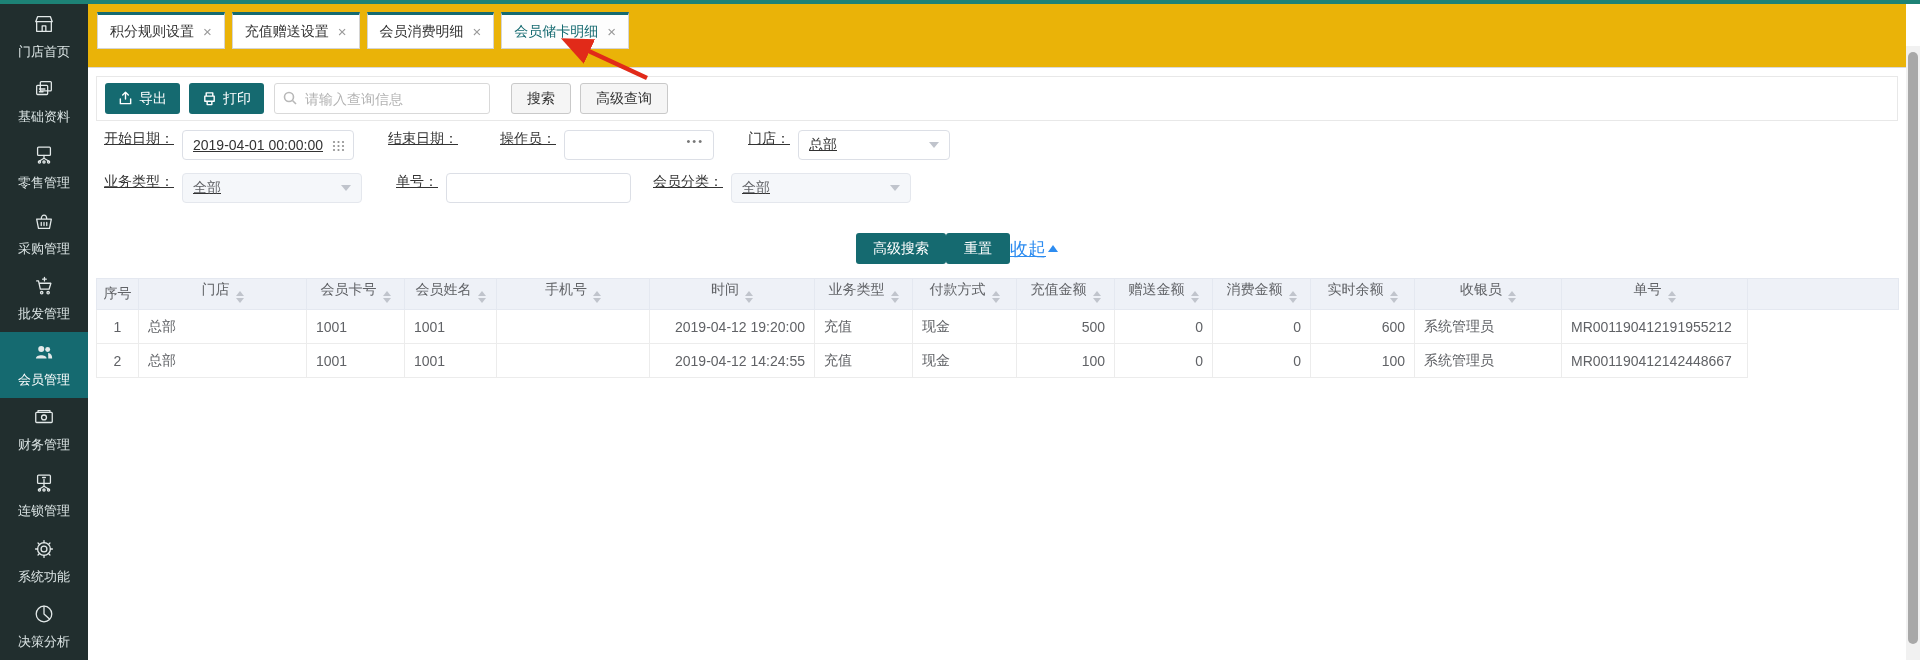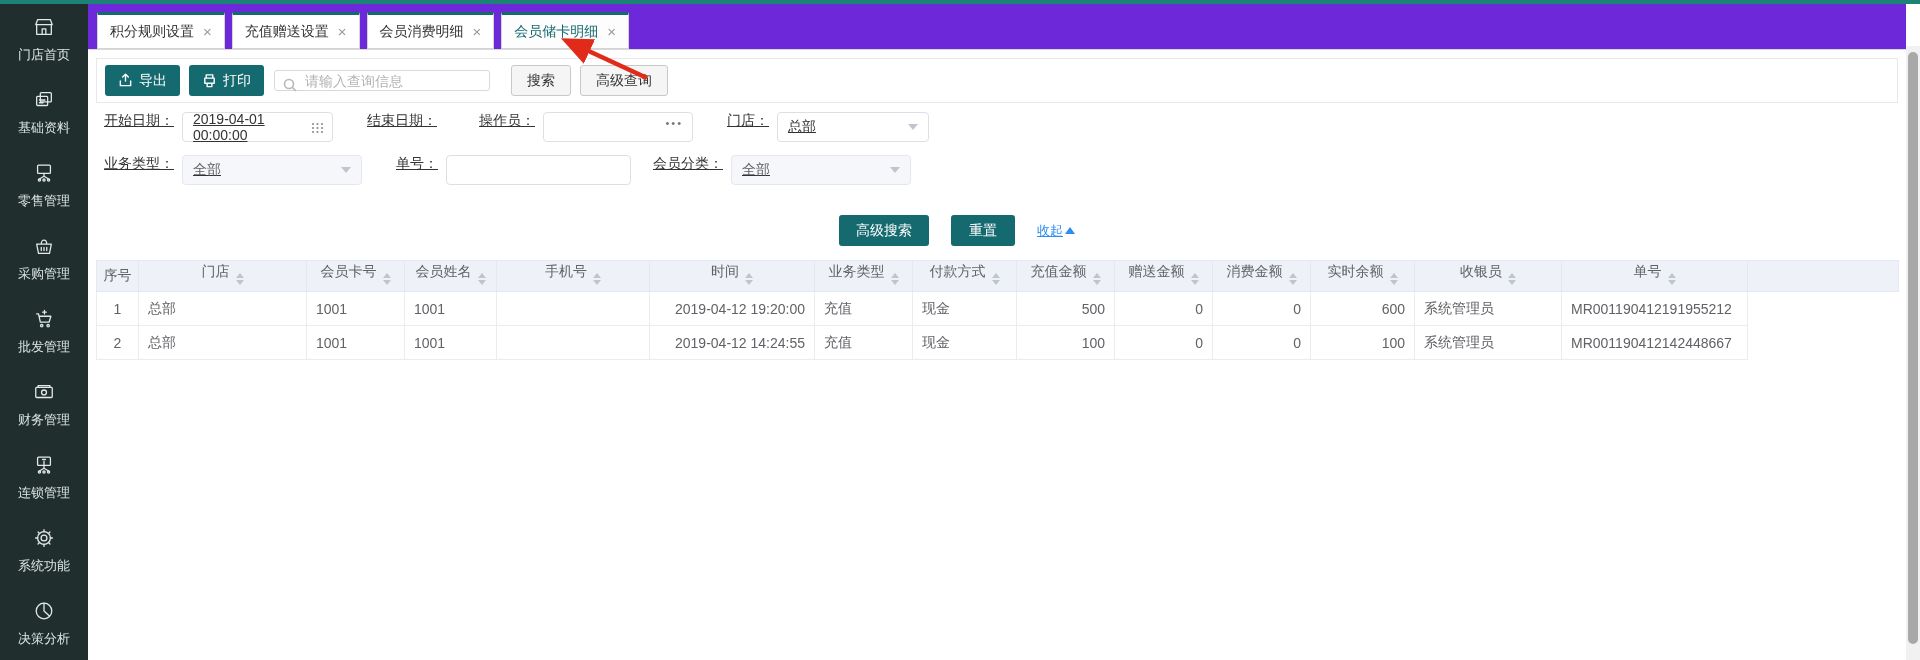--- a/index.html
+++ b/index.html
@@ -8,60 +8,60 @@
 
   
   .sidebar { position:absolute; left:0; top:4px; width:88px; height:656px; background:#212e2e; display:flex; flex-direction:column; }
   .side-item { flex:1; display:flex; flex-direction:column; align-items:center; justify-content:center; gap:5px; color:#dce5e5; font-size:13px; cursor:pointer; }
   .side-item.active { background:#156a70; color:#fff; }
   .side-item svg { width:22px; height:22px; stroke:#e3e9e9; fill:none; stroke-width:1.4; stroke-linecap:round; stroke-linejoin:round; }
   .side-item .filled { fill:#e3e9e9; stroke:none; }
 
   
   .main { position:absolute; left:88px; top:4px; width:1818px; height:656px; background:#fff; }
-  .tabstrip { height:46px; background:#6d28d9; border-bottom:1px solid #d9d9d9; display:flex; align-items:flex-start; padding:8px 0 16px 9px; gap:7px; }
+  .tabstrip { height:64px; background:#eab308; border-bottom:1px solid #d9d9d9; display:flex; align-items:flex-start; padding:8px 0 16px 9px; gap:7px; }
   .tab { height:37px; min-width:118px; background:#fff; border:1px solid #d4d4d4; border-top:3px solid #156a70; display:flex; align-items:center; justify-content:center; gap:9px; padding:0 12px; font-size:14px; color:#333; cursor:pointer; }
   .tab.active { color:#156a70; background:#fdfdfd; }
   .tab .close { color:#999; font-size:15px; line-height:1; cursor:pointer; }
 
   .content { padding:8px 8px 0 8px; }
 
   
   .toolbar { border:1px solid #e8e8e8; padding:6px 8px; display:flex; align-items:center; gap:9px; }
   .btn-teal { height:31px; background:#156a70; color:#fff; border:none; border-radius:3px; font-size:14px; display:inline-flex; align-items:center; gap:6px; padding:0 13px; cursor:pointer; }
   .btn-teal svg { width:15px; height:15px; stroke:#fff; fill:none; stroke-width:1.5; stroke-linecap:round; stroke-linejoin:round; }
   .btn-gray { height:31px; background:#f5f5f5; border:1px solid #c9c9c9; border-radius:3px; font-size:14px; color:#333; padding:0 15px; cursor:pointer; }
-  .search-box { position:relative; width:216px; height:21px; margin-left:1px; }
+  .search-box { position:relative; width:216px; height:31px; margin-left:1px; }
   .search-box input { width:100%; height:100%; border:1px solid #d9d9d9; border-radius:3px; padding:0 8px 0 30px; font-size:14px; color:#333; outline:none; }
   .search-box input::placeholder { color:#b3b3b3; }
   .search-box svg { position:absolute; left:8px; top:7px; width:16px; height:16px; stroke:#b8b8b8; fill:none; stroke-width:1.6; }
   .spacer12 { width:3px; }
 
   
   .filters { padding:9px 0 0 8px; font-size:14px; color:#333; }
   .frow { display:flex; align-items:flex-start; height:43px;text-decoration:underline; }
   .flabel { margin-right:8px; white-space:nowrap; }
   .finput { position:relative; height:30px; border:1px solid #dcdfe6; border-radius:4px; background:#fff; display:flex; align-items:center; font-size:14px; color:#333; }
   .finput input { border:none; outline:none; width:100%; height:100%; border-radius:4px; padding:0 8px; font-size:14px; color:#333; background:transparent; }
-  .date { width:151px; padding-left:10px; }
+  .date { width:172px; padding-left:10px; }
   .date .dtext { flex:1; }
   .cal { margin:0 7px 0 2px; }
   .op { width:150px; }
   .op .dots { position:absolute; right:9px; top:4px; color:#777; font-size:11px; letter-spacing:2px; cursor:pointer; }
   .sel { width:152px; padding:0 10px; justify-content:space-between; cursor:pointer; }
   .sel.gray { width:180px; background:#f5f7fa; border-color:#e4e7ed; color:#606266; }
   .caret { width:0; height:0; border:5px solid transparent; border-top:6px solid #c0c4cc; margin-top:5px; }
   .gap { width:34px; }
   .gap-sm { width:22px; }
 
   
-  .actions { display:flex; align-items:center; justify-content:center; gap:22px; margin:17px 0 4px -80px; }
+  .actions { display:flex; align-items:center; justify-content:center; margin:17px 0 4px -80px; }
   .btn-adv { width:90px; height:31px; }
   .btn-reset { width:64px; height:31px; justify-content:center; }
-  .collapse { color:#2d8cf0; font-size:13px; text-decoration:underline; display:inline-flex; align-items:center; gap:2px; cursor:pointer; }
+  .collapse { color:#2d8cf0; font-size:18px; text-decoration:underline; display:inline-flex; align-items:center; gap:2px; cursor:pointer; }
   .collapse .up-caret { width:0; height:0; border:5px solid transparent; border-bottom:7px solid #2d8cf0; margin-top:-6px; }
 
   
   .grid-wrap { margin-top:14px; }
   table { border-collapse:collapse; table-layout:fixed; width:1802px; font-size:14px; color:#606266;padding-left:40px; }
   th { background:#eef1f7; height:31px; font-weight:normal; border:1px solid #e4e8f0; text-align:center; cursor:pointer; white-space:nowrap; }
   th.filler { background:#eef1f7; border:1px solid #e4e8f0; cursor:default; }
   td { height:34px; border:1px solid #ececec; padding:0 9px; background:#fff; white-space:nowrap; overflow:hidden; }
   td.filler { border:none; background:#fff; }
   .ctr { text-align:center; }
@@ -113,20 +113,31 @@
         </svg></span>
     <span>采购管理</span>
   </div>
   <div class="side-item">
     <span><svg viewBox="0 0 24 24">
           <circle cx="9.5" cy="19.3" r="1.3"></circle>
           <circle cx="16.5" cy="19.3" r="1.3"></circle>
           <path d="M4 6.5h2l2 9h9.5L19.5 9H7M12.5 2.5v4M10.5 4.5h4"></path>
         </svg></span>
     <span>批发管理</span>
+  </div>
+  <div class="side-item active">
+    <span><svg viewBox="0 0 24 24">
+          <g class="filled">
+            <circle cx="9" cy="8.8" r="3.3"></circle>
+            <path d="M3.2 19c0-4.6 11.6-4.6 11.6 0z"></path>
+            <circle cx="16" cy="9.3" r="2.7"></circle>
+            <path d="M16.5 13.2c3.2.4 4.4 2.6 4.4 5.8h-4.2z"></path>
+          </g>
+        </svg></span>
+    <span>会员管理</span>
   </div>
   <div class="side-item">
     <span><svg viewBox="0 0 24 24">
           <path d="M5.5 7V5h13v2"></path>
           <rect x="3" y="7" width="18" height="11" rx="1"></rect>
           <circle cx="12" cy="12.5" r="2.7"></circle>
         </svg></span>
     <span>财务管理</span>
   </div>
   <div class="side-item">

